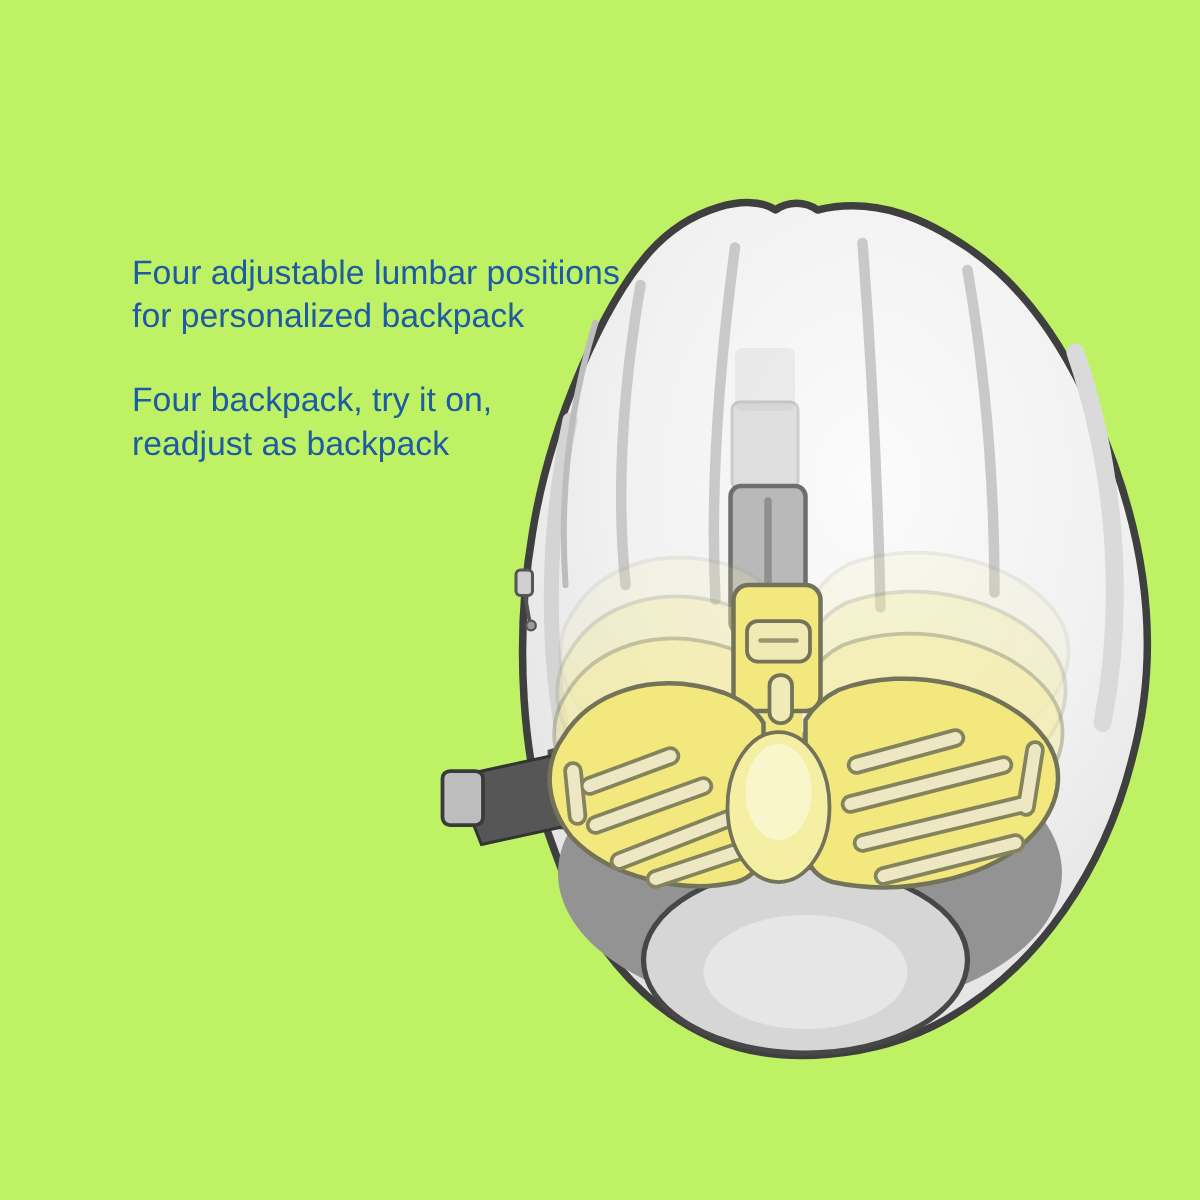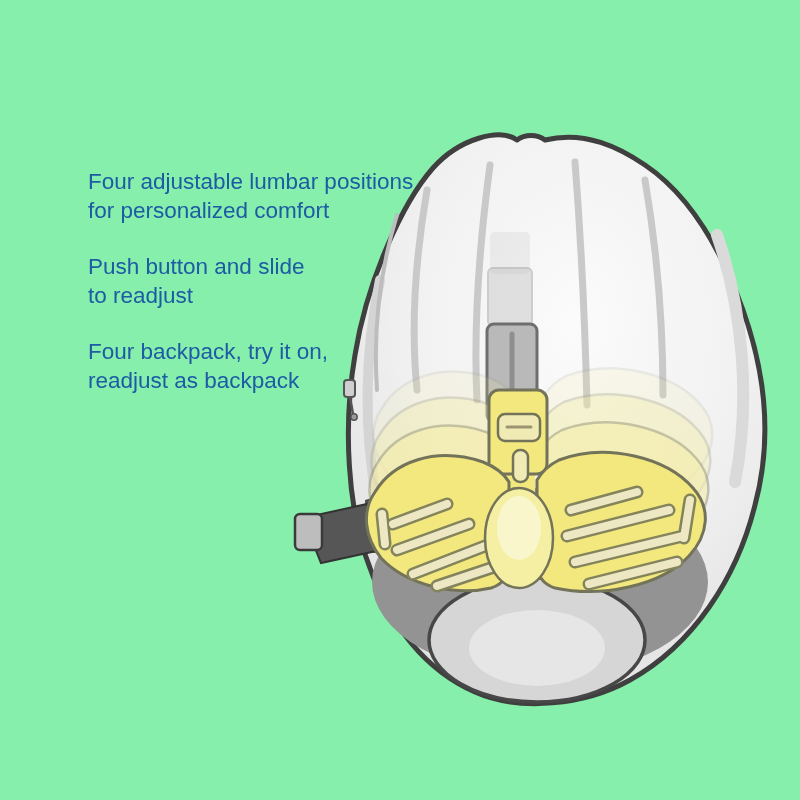--- a/index.html
+++ b/index.html
@@ -1,40 +1,36 @@
 <!DOCTYPE html>
 <html><head>
 <meta charset="utf-8">
 <style>
   html,body{margin:0;padding:0;background:#ffffff;}
   .canvas{
-    position:relative;width:800px;height:800px;background:#86efac;
+    position:relative;width:800px;height:800px;background:#bef264;
     overflow:hidden;font-family:"Liberation Sans",sans-serif;
   }
   .annotations{
     position:absolute;left:88px;top:167px;width:340px;
     color:#1d5ba4;font-size:22.5px;line-height:29px;font-weight:400;
   }
   .annotations p{margin:0 0 27px 0;}
   .ln{display:block;}
   .illustration{position:absolute;left:285px;top:120px;}
 </style>
 </head>
 <body>
 
 <div class="canvas">
 
   <div class="annotations">
     <p>
       <span class="ln">Four adjustable lumbar positions</span>
-      <span class="ln">for personalized comfort</span>
-    </p>
-    <p>
-      <span class="ln">Push button and slide</span>
-      <span class="ln">to readjust</span>
+      <span class="ln">for personalized backpack</span>
     </p>
     <p>
       <span class="ln">Four backpack, try it on,</span>
       <span class="ln">readjust as backpack</span>
     </p>
   </div>
 
   <svg class="illustration" width="490" height="600" viewBox="0 0 490 600">
     <defs>
       <radialGradient id="bodyGrad" cx="0.55" cy="0.33" r="0.8">

